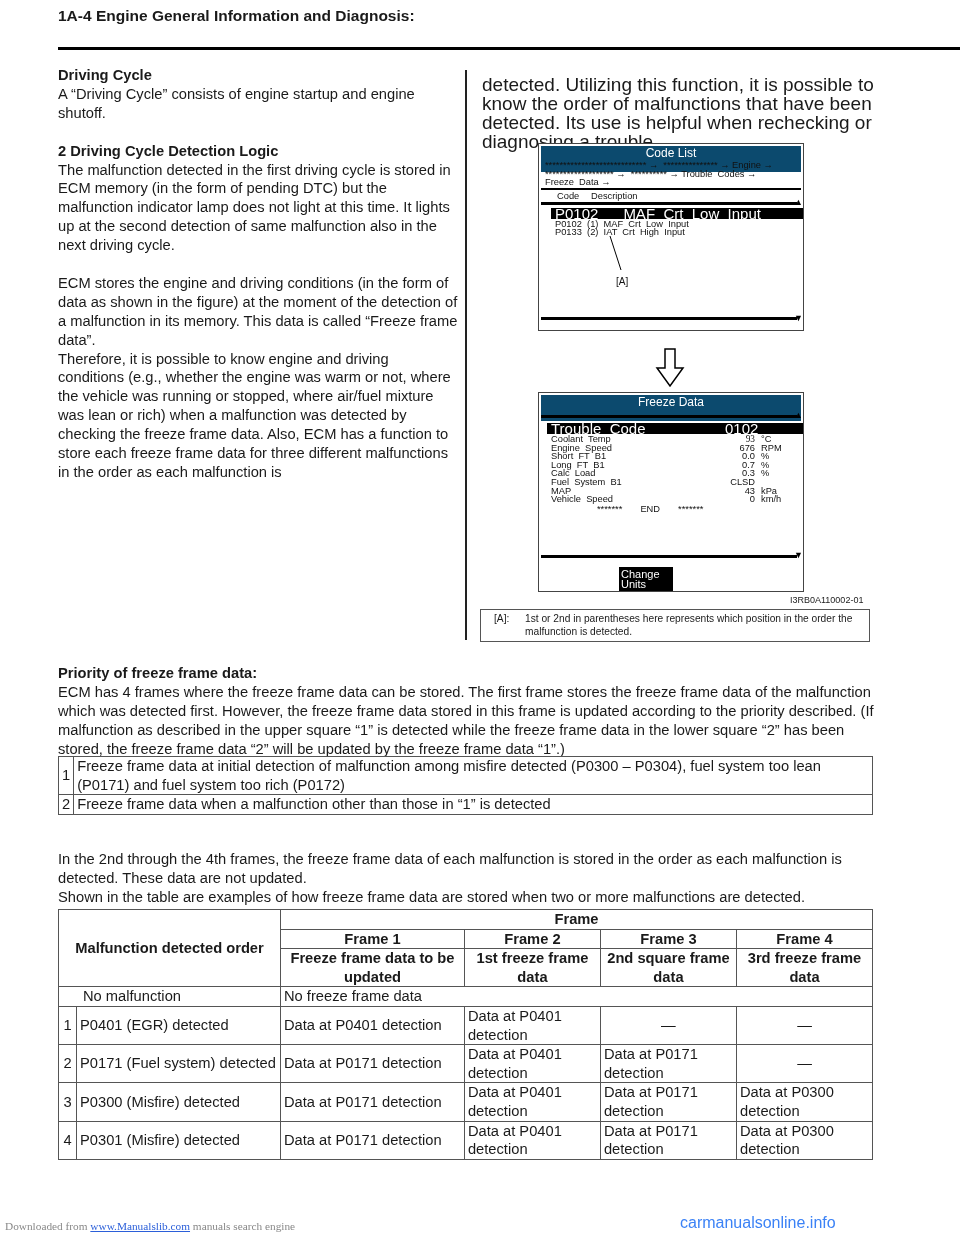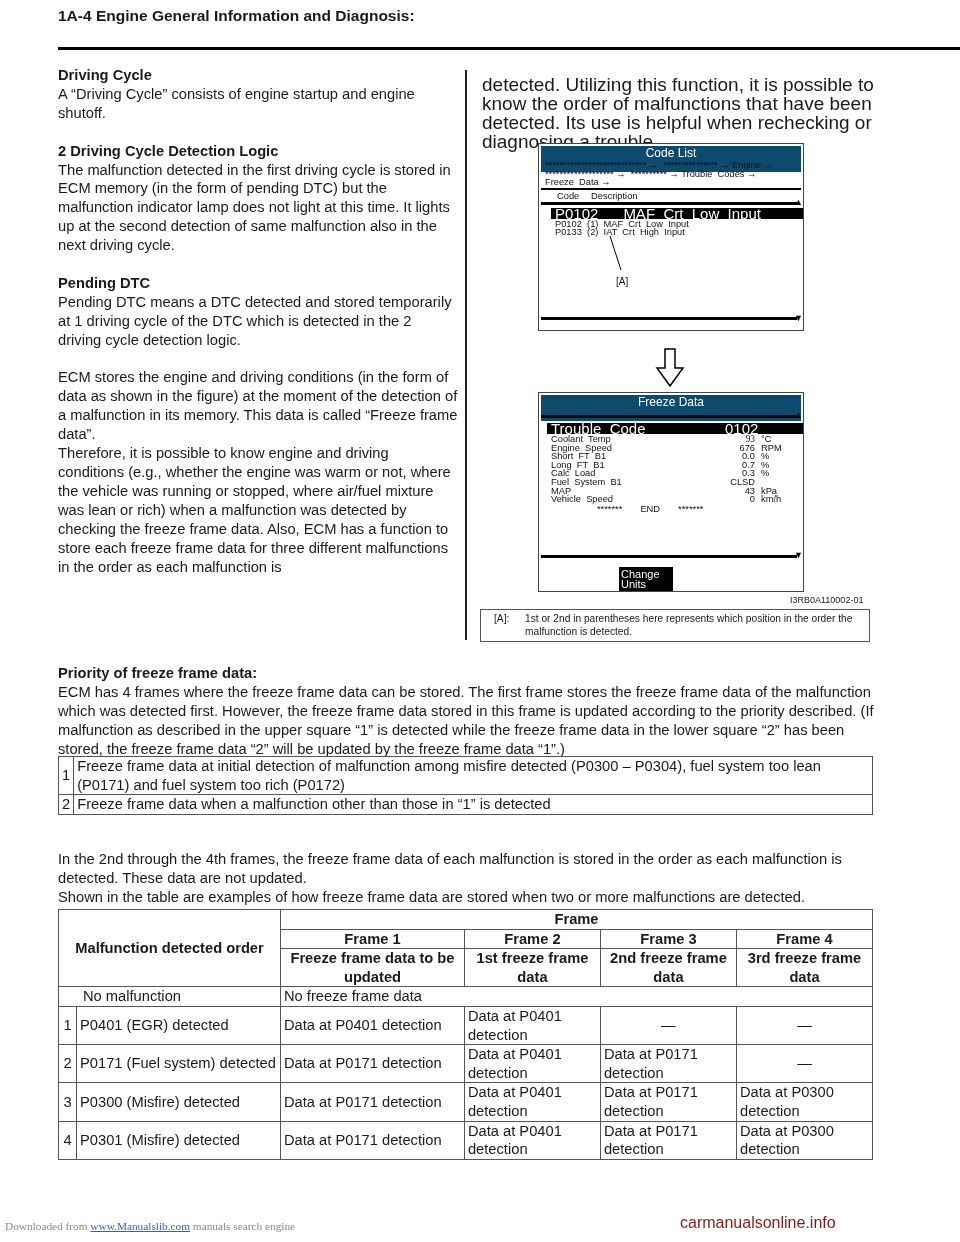--- a/index.html
+++ b/index.html
@@ -34,33 +34,32 @@
 
   table { border-collapse: collapse; position: absolute; font-size: 14.7px; line-height: 18.6px; }
   td, th { border: 1px solid #555; padding: 0 3px; vertical-align: middle; }
   th { font-weight: bold; text-align: center; }
   .t1 { left: 58px; top: 756px; width: 815px; }
   .t2 { left: 58px; top: 909px; width: 815px; }
   .center { text-align: center; }
 
   .footer-left { position: absolute; left: 5px; top: 1220px; font-family: "Liberation Serif", serif; font-size: 11.3px; color: #888; }
   .footer-left a { color: #2b5fd9; text-decoration: underline; }
-  .footer-right { position: absolute; left: 680px; top: 1214px; font-size: 16px; color: #7f1d1d; }
+  .footer-right { position: absolute; left: 680px; top: 1214px; font-size: 16px; color: #3b82f6; }
 </style>
 </head>
 <body>
 
 <div class="header">
   <div class="title">1A-4   Engine General Information and Diagnosis:</div>
 </div>
 
 <div class="col-left">
   <p><b>Driving Cycle</b><span>A “Driving Cycle” consists of engine startup and engine shutoff.</span></p>
   <p><b>2 Driving Cycle Detection Logic</b><span>The malfunction detected in the first driving cycle is stored in ECM memory (in the form of pending DTC) but the malfunction indicator lamp does not light at this time. It lights up at the second detection of same malfunction also in the next driving cycle.</span></p>
-  <p><b>Pending DTC</b><span>Pending DTC means a DTC detected and stored temporarily at 1 driving cycle of the DTC which is detected in the 2 driving cycle detection logic.</span></p>
   <p style="white-space:pre-line;"><span>ECM stores the engine and driving conditions (in the form of data as shown in the figure) at the moment of the detection of a malfunction in its memory. This data is called “Freeze frame data”.
 Therefore, it is possible to know engine and driving conditions (e.g., whether the engine was warm or not, where the vehicle was running or stopped, where air/fuel mixture was lean or rich) when a malfunction was detected by checking the freeze frame data. Also, ECM has a function to store each freeze frame data for three different malfunctions in the order as each malfunction is</span></p>
 </div>
 
 <div class="vrule"></div>
 
 <div class="col-right">detected. Utilizing this function, it is possible to know the order of malfunctions that have been detected. Its use is helpful when rechecking or diagnosing a trouble.</div>
 
 <div class="screen" style="left:538px; top:143px; width:266px; height:188px;">
   <div class="scr-title">Code  List</div>
@@ -176,21 +175,21 @@
   </tr>
   <tr>
     <th>Frame 1</th>
     <th>Frame 2</th>
     <th>Frame 3</th>
     <th>Frame 4</th>
   </tr>
   <tr>
     <th>Freeze frame data to be updated</th>
     <th>1st freeze frame data</th>
-    <th>2nd freeze frame data</th>
+    <th>2nd square frame data</th>
     <th>3rd freeze frame data</th>
   </tr>
   <tr>
     <td colspan="2" style="padding-left:24px;">No malfunction</td>
     <td colspan="4">No freeze frame data</td>
   </tr>
   </tbody>
     <tbody id="ft-rows">
       <tr>
         <td class="center" style="width: 18px;">1</td>

